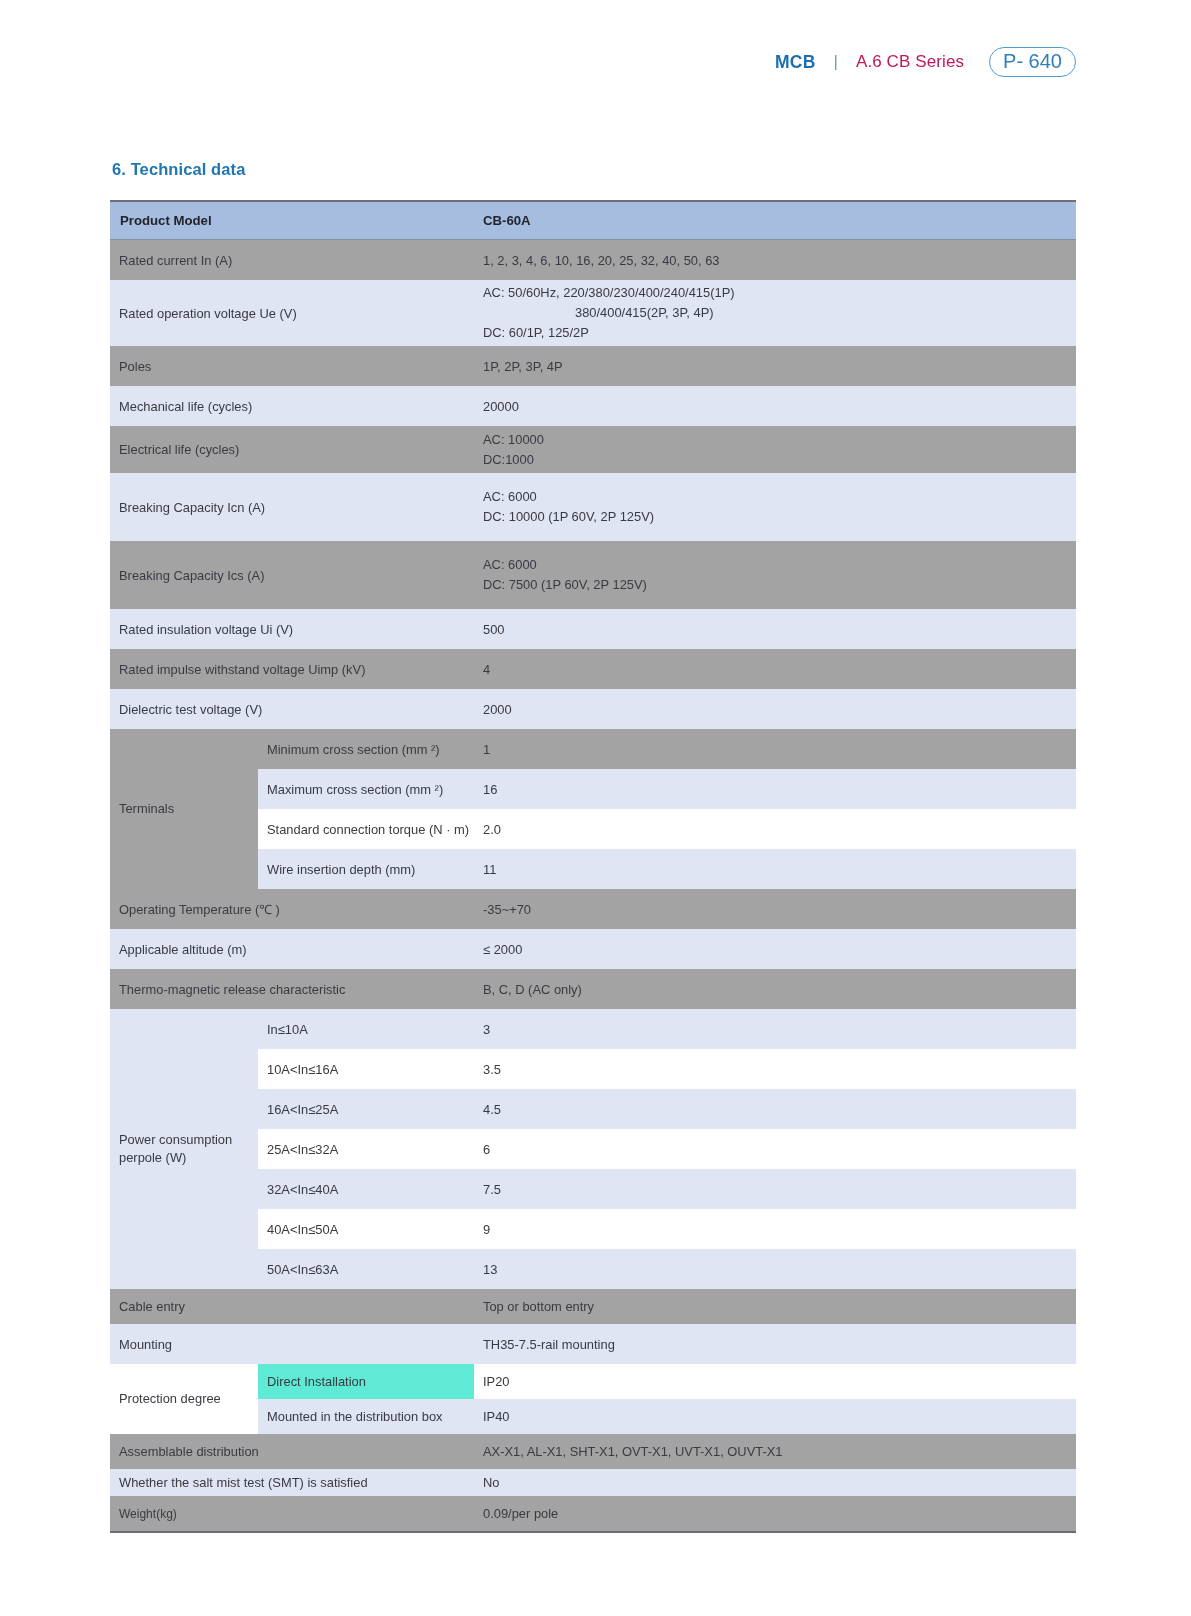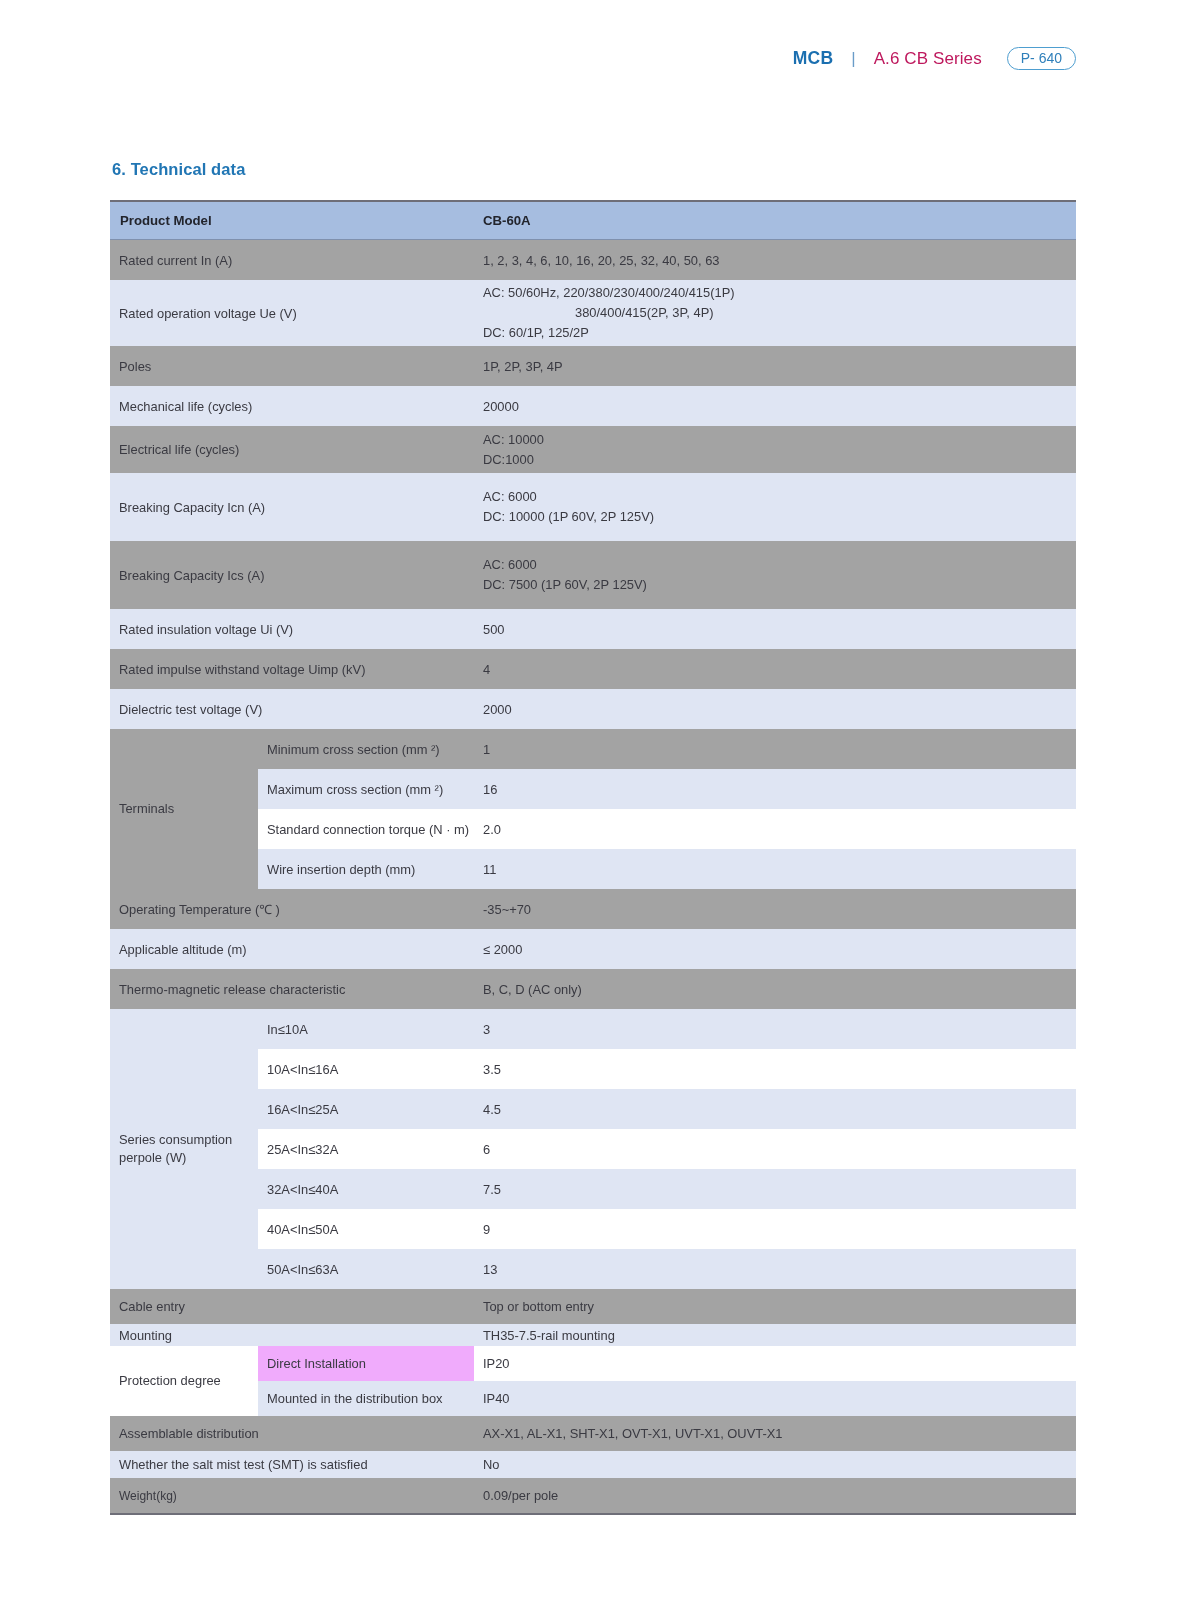--- a/index.html
+++ b/index.html
@@ -42,21 +42,21 @@
   .hdr-series {
     font-size: 17px;
     color: #be185d;
     letter-spacing: .1px;
   }
   .hdr-pill {
     margin-left: 8px;
     border: 1.3px solid #4e9ed0;
     border-radius: 999px;
     padding: 2px 13px 3px 13px;
-    font-size: 14px;
+    font-size: 20px;
     color: #2e7fba;
     line-height: 1.15;
   }
 
   
   .section-title {
     position: absolute;
     left: 112px;
     top: 160px;
     font-size: 16.5px;
@@ -252,21 +252,21 @@
       <td class="val">≤ 2000</td>
     </tr>
 
     <tr class="wht h40">
       <td colspan="2">Thermo-magnetic release characteristic</td>
       <td class="val">B, C, D (AC only)</td>
     </tr>
 
     <tr class="h40">
       <td class="grp" rowspan="7" style="background:#dfe5f3">
-        <span>Series consumption</span><br>
+        <span>Power consumption</span><br>
         <span>perpole (W)</span>
       </td>
       <td class="sub" style="background:#dfe5f3">In≤10A</td>
       <td class="val" style="background:#dfe5f3">3</td>
     </tr>
     <tr class="h40">
       <td class="sub" style="background:#ffffff">10A&lt;In≤16A</td>
       <td class="val" style="background:#ffffff">3.5</td>
     </tr>
     <tr class="h40">
@@ -288,28 +288,28 @@
     <tr class="h40">
       <td class="sub" style="background:#dfe5f3">50A&lt;In≤63A</td>
       <td class="val" style="background:#dfe5f3">13</td>
     </tr>
 
     <tr class="wht h35" style="height:35px">
       <td colspan="2">Cable entry</td>
       <td class="val">Top or bottom entry</td>
     </tr>
 
-    <tr class="alt" style="height:22px">
+    <tr class="alt" style="height:40px">
       <td colspan="2">Mounting</td>
       <td class="val">TH35-7.5-rail mounting</td>
     </tr>
 
     <tr style="height:35px">
       <td class="grp" rowspan="2" style="background:#ffffff">Protection degree</td>
-      <td class="sub" style="background:#f0abfc">Direct Installation</td>
+      <td class="sub" style="background:#5eead4">Direct Installation</td>
       <td class="val" style="background:#ffffff">IP20</td>
     </tr>
     <tr style="height:35px">
       <td class="sub" style="background:#dfe5f3">Mounted in the distribution box</td>
       <td class="val" style="background:#dfe5f3">IP40</td>
     </tr>
 
     <tr class="wht" style="height:35px">
       <td colspan="2">Assemblable distribution</td>
       <td class="val">AX-X1, AL-X1, SHT-X1, OVT-X1, UVT-X1, OUVT-X1</td>

